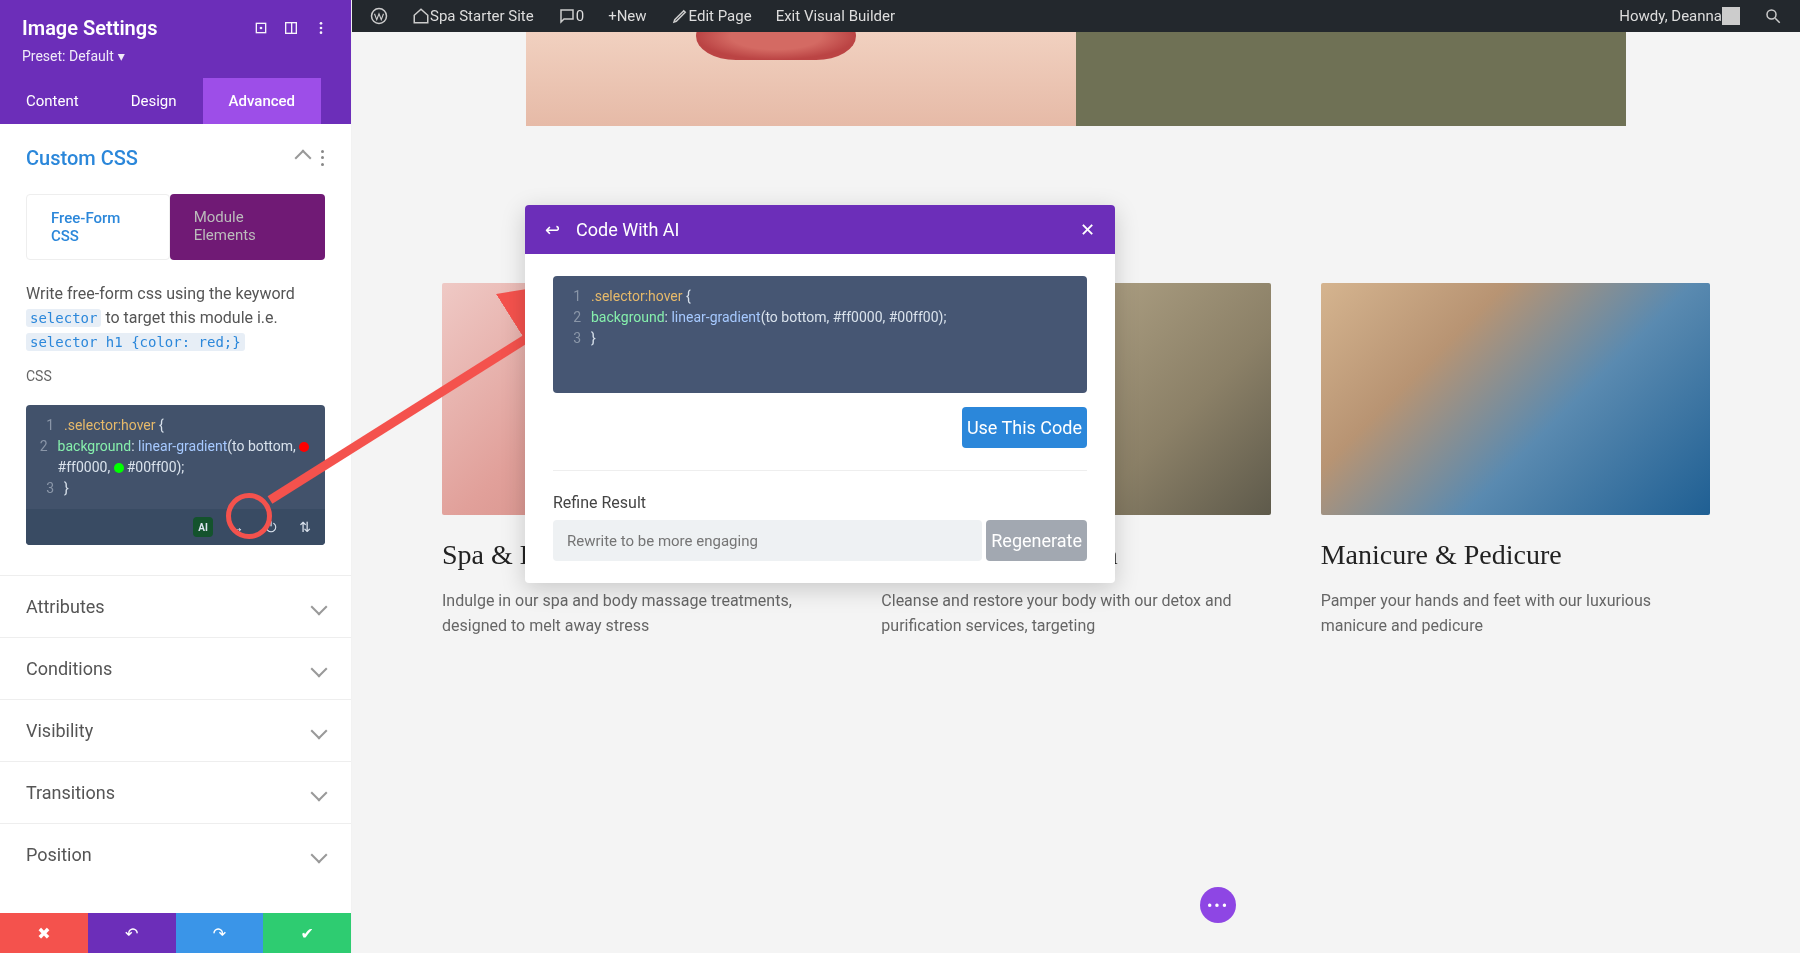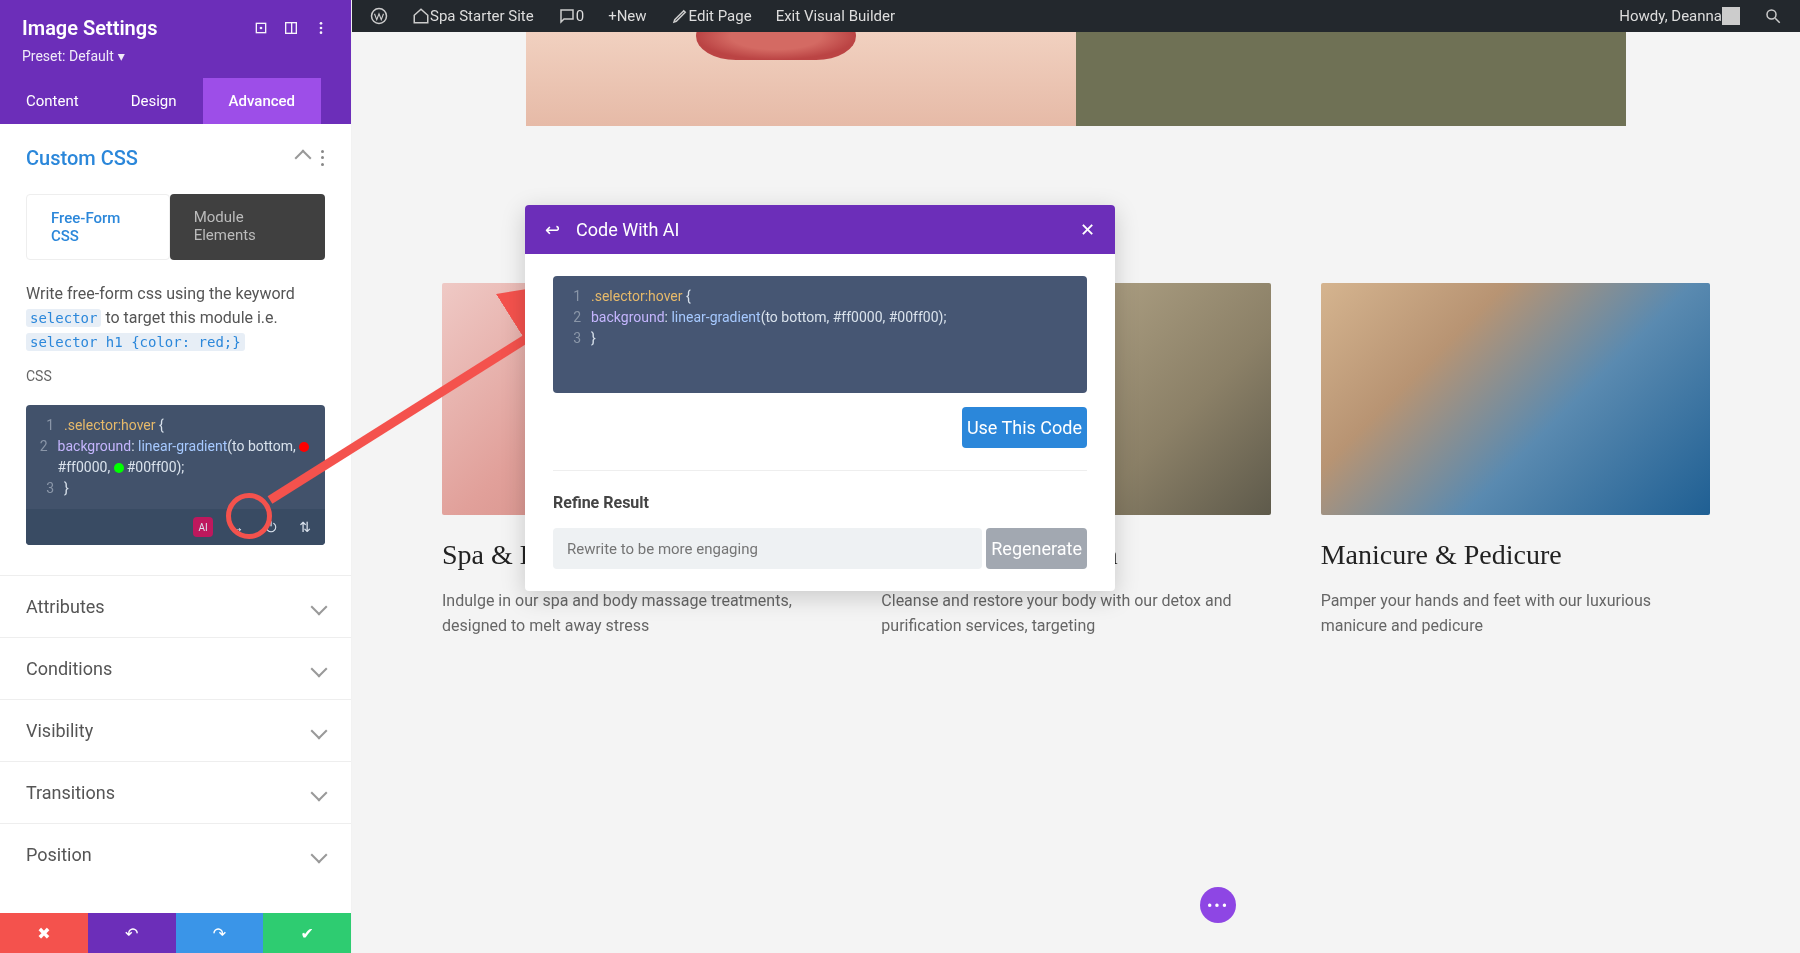--- a/index.html
+++ b/index.html
@@ -40,38 +40,38 @@
   .sect-title{color:var(--blue);font-size:20px;font-weight:500;display:flex;align-items:center}
   .sect-title .sp{flex:1}
   .chev{width:12px;height:12px;border-left:2px solid #999;border-bottom:2px solid #999;transform:rotate(135deg);display:inline-block}
   .chev.down{transform:rotate(-45deg)}
   .vdots{width:4px;height:16px;position:relative;margin-left:12px}
   .vdots::before,.vdots::after{content:"";position:absolute;width:3px;height:3px;border-radius:50%;background:#888;left:0}
   .vdots::before{top:0}
   .vdots::after{bottom:0}
   .vdots i{position:absolute;width:3px;height:3px;border-radius:50%;background:#888;left:0;top:6px}
   .subtabs{display:flex;margin-top:24px;border:0}
-  .subtabs div{padding:14px 24px;font-size:15px;color:#bbb;background:#404040;border-radius:4px}
+  .subtabs div{padding:14px 24px;font-size:15px;color:#bbb;background:#701a75;border-radius:4px}
   .subtabs .on{color:var(--blue);background:#fff;border:1px solid #eee;font-weight:500}
   .help{font-size:16px;line-height:1.5;color:#555;margin:22px 0 14px}
   .help code{background:#e7eef6;color:var(--blue);padding:1px 4px;border-radius:3px;font-family:ui-monospace,Menlo,monospace;font-size:14px}
   .csslabel{font-size:14px;color:#666;margin:12px 0 21px}
   .codebox{background:var(--code-bg);border-radius:4px;font-family:ui-monospace,Menlo,monospace;font-size:14px;line-height:1.5;color:#d9e2ec;position:relative}
   .codebox .lines{padding:10px 8px}
   .codebox .ln{display:flex}
   .codebox .gutter{width:20px;text-align:right;color:#8a96a8;margin-right:10px}
   .tok-sel{color:#e6b96a}
   .tok-punct{color:#d9e2ec}
-  .tok-prop{color:#c4b5fd}
+  .tok-prop{color:#86efac}
   .tok-func{color:#a6c9ff}
   .tok-val{color:#d9e2ec}
   .dot{display:inline-block;width:10px;height:10px;border-radius:50%;margin-right:3px;vertical-align:middle}
   .codebar{background:#394b63;padding:8px 10px;display:flex;justify-content:flex-end;gap:14px;border-radius:0 0 4px 4px}
   .codebar span{color:#dce4ef;display:inline-flex;align-items:center;justify-content:center;width:20px;height:20px}
-  .ai-badge{background:#be185d;color:var(--purple);border-radius:4px;font-size:10px;font-weight:400;width:20px;height:18px;display:inline-flex;align-items:center;justify-content:center}
+  .ai-badge{background:#14532d;color:var(--purple);border-radius:4px;font-size:10px;font-weight:700;width:20px;height:18px;display:inline-flex;align-items:center;justify-content:center}
   .ai-circle{position:absolute;width:46px;height:46px;border:5px solid #f4524d;border-radius:50%;left:200px;bottom:6px;pointer-events:none}
   .acc{border-top:1px solid #eee;margin:0 -26px;padding:20px 26px;display:flex;align-items:center;color:#555;font-size:18px;font-weight:400}
   .acc .sp{flex:1}
   .sb-foot{display:flex;height:40px}
   .sb-foot div{flex:1;display:flex;align-items:center;justify-content:center;color:#fff}
   .sb-foot .c1{background:var(--red-btn)}
   .sb-foot .c2{background:var(--purple)}
   .sb-foot .c3{background:#3a95e8}
   .sb-foot .c4{background:var(--teal)}
   
@@ -99,21 +99,21 @@
   .modal-head{background:var(--purple);color:#fff;padding:14px 20px;display:flex;align-items:center;gap:16px;font-size:18px;font-weight:400}
   .modal-head .sp{flex:1}
   .modal-body{padding:22px 28px}
   .modal .codebox{background:var(--code-bg2);margin-bottom:14px}
   .btn{padding:9px 4px;border-radius:4px;font-size:18px;cursor:pointer;border:1px solid transparent}
   .btn-blue{background:var(--blue);color:#fff}
   .btn-outline{background:#fff;border:1px solid #ccc;color:#555;border-radius:18px}
   .btn-grey{background:#a2a8b1;color:#fff}
   .row-right{display:flex;justify-content:flex-end;gap:10px}
   .modal hr{border:0;border-top:1px solid #eee;margin:22px 0}
-  .refine{font-size:16px;color:#444;font-weight:700;margin-bottom:16px}
+  .refine{font-size:16px;color:#444;font-weight:400;margin-bottom:8px}
   .refineRow{display:flex;gap:4px}
   .refineRow input{flex:1;background:#eef1f3;border:0;border-radius:4px;padding:11px 14px;font-size:15px;color:#555}
   
   svg.i{width:18px;height:18px;fill:currentColor}
 </style>
 </head>
 <body>
 
 <div class="sidebar">
   <div class="sb-head">

